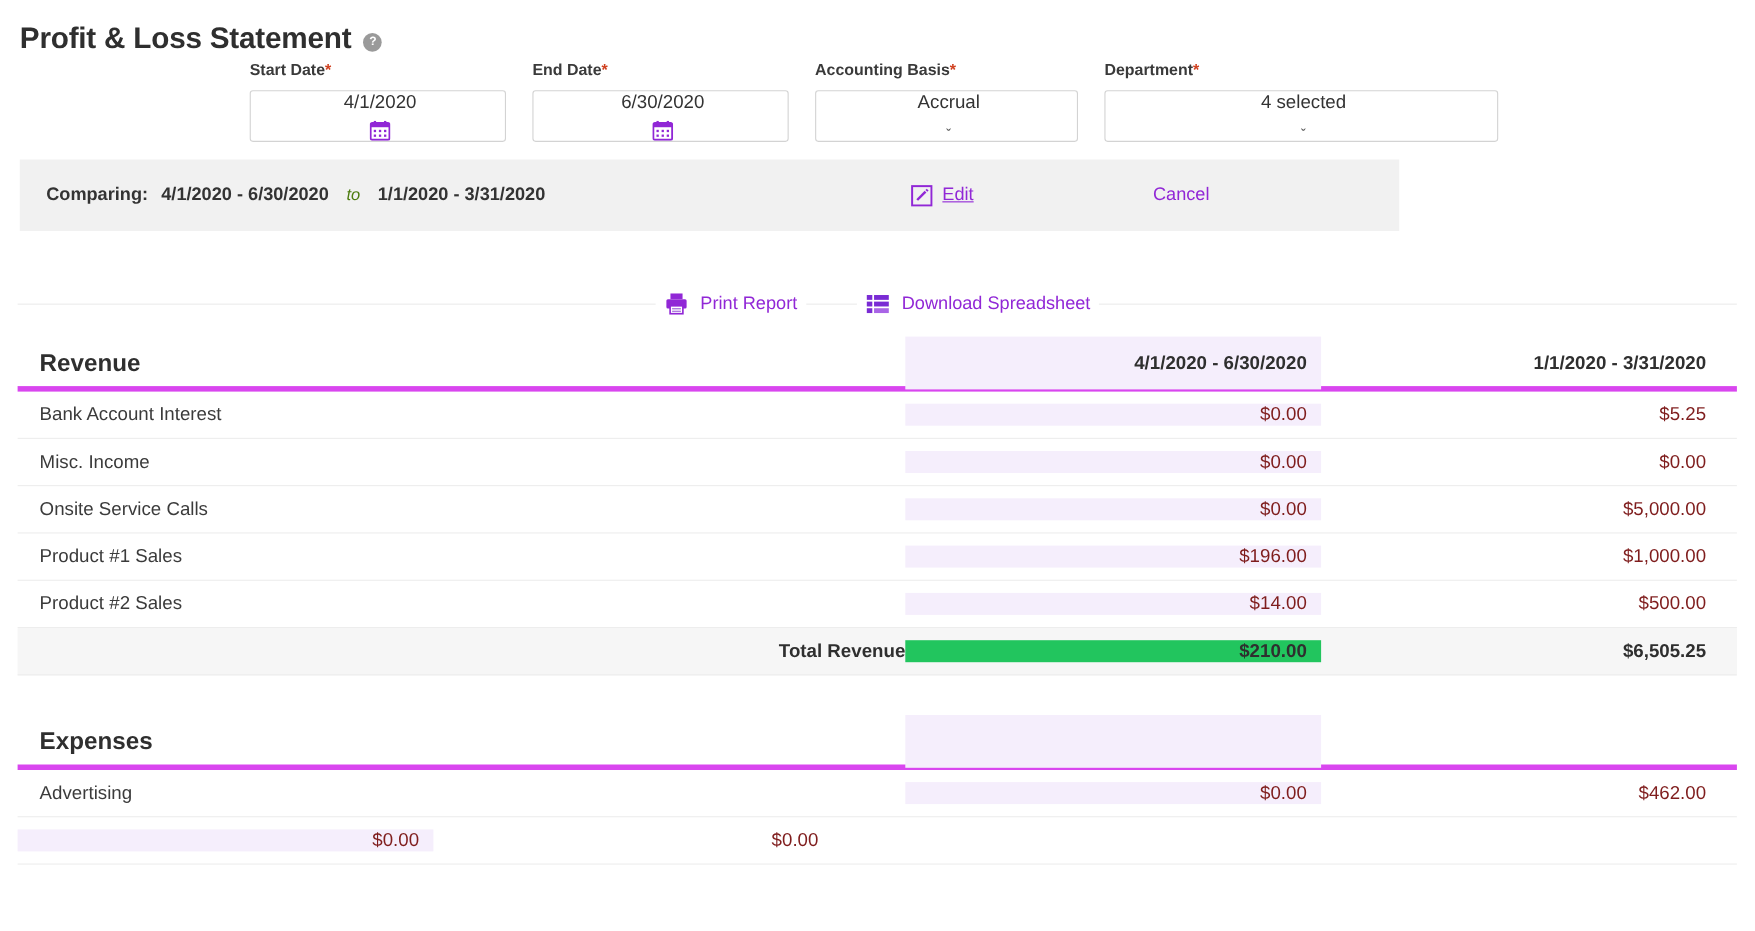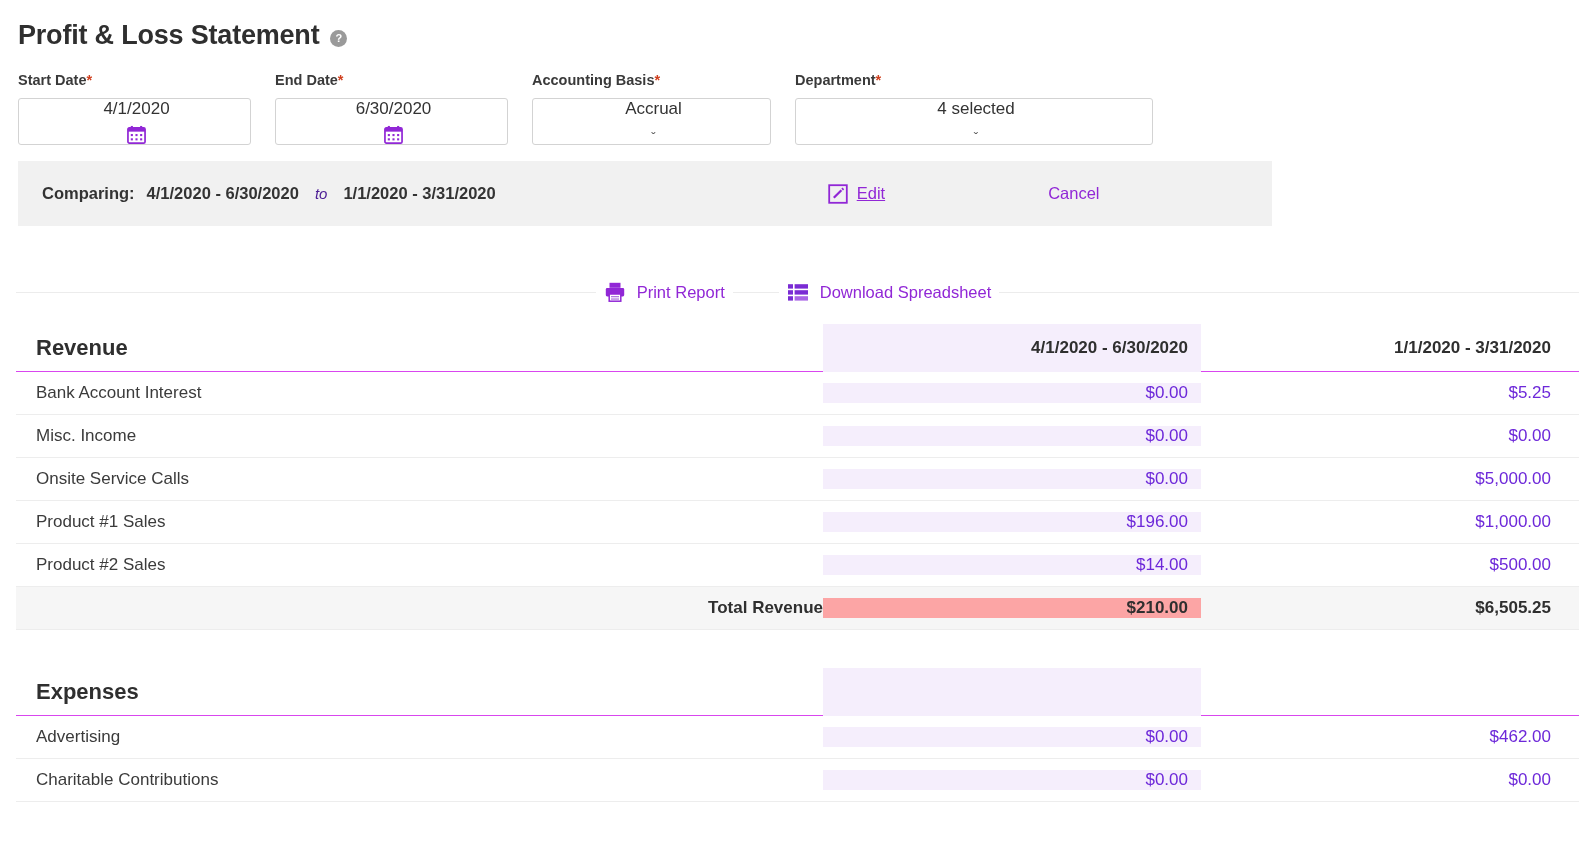--- a/index.html
+++ b/index.html
@@ -39,22 +39,22 @@
     margin-left: 11px;
     margin-top: 6px;
     cursor: pointer;
     font-family: "Liberation Sans", sans-serif;
   }
 
   
   .filters {
     display: flex;
     padding-left: 18px;
-    margin-top: 16px;
     align-items: flex-start;
+    justify-content: center;
   }
   .field { margin-right: 24px; }
   .field-label {
     font-size: 14.5px;
     font-weight: bold;
     color: #3a3a3a;
     margin-bottom: 10px;
     display: block;
   }
   .req { color: #d0401f; font-weight: bold; }
@@ -93,21 +93,21 @@
     width: 1254px;
     height: 65px;
     background: #f1f1f1;
     display: flex;
     align-items: center;
     padding-left: 24px;
     font-size: 16.5px;
   }
   .cmp-label { font-weight: bold; color: #333; margin-right: 12px; }
   .cmp-range { font-weight: bold; color: #333; }
-  .cmp-to { font-style: italic; color: #4c1d95; margin: 0 16px; font-size: 15px; }
+  .cmp-to { font-style: italic; color: #4d7c0f; margin: 0 16px; font-size: 15px; }
   .cmp-actions { display: flex; align-items: center; margin-left: 332px; }
   .edit-link {
     display: inline-flex; align-items: center;
     color: #9127d6; font-size: 16.5px; cursor: pointer; text-decoration: underline;
   }
   .edit-icon { width: 20px; height: 20px; margin-right: 9px; }
   .cancel-link {
     color: #9127d6; font-size: 16.5px; cursor: pointer;
     margin-left: 163px;
   }
@@ -152,32 +152,32 @@
     padding-left: 20px;
     font-size: 17px;
     color: #3b3b3b;
     white-space: nowrap;
   }
   .row .c-val {
     width: 378px;
     text-align: right;
     padding-right: 12px;
     font-size: 17px;
-    color: #6d28d9;
+    color: #7f1d1d;
     white-space: nowrap;
   }
   .row .c-val.col-a {
     background: #f5eefc;
     padding-right: 13px;
   }
   .row .c-val.col-b { padding-right: 28px; }
 
   .section-head {
     height: 48px;
-    border-bottom: 1px solid #d946ef;
+    border-bottom: 5px solid #d946ef;
   }
   .section-head .c-name {
     font-size: 22px;
     font-weight: bold;
     color: #2f2f2f;
     padding-left: 20px;
   }
   .section-head .c-val {
     font-size: 17px;
     font-weight: bold;
@@ -187,21 +187,21 @@
   }
 
   .data-row { height: 43px; }
 
   .total-row {
     height: 43px;
     background: #f6f6f6;
     border-bottom: 1px solid #ededed;
   }
   .total-row .c-name, .total-row .c-val { font-weight: bold; color: #2f2f2f; text-align: right; }
-  .total-row .c-val.col-a { background: #fca5a5; }
+  .total-row .c-val.col-a { background: #22c55e; }
 
   .gap { height: 38px; }
 </style>
 </head>
 <body>
 
 <div class="page">
 
   <div class="title-row">
     <div class="page-title">Profit &amp; Loss Statement</div>
@@ -364,20 +364,19 @@
       <div class="c-val col-a"></div>
       <div class="c-val col-b"></div>
     </div>
 
     <div class="row data-row">
       <div class="c-name">Advertising</div>
       <div class="c-val col-a">$0.00</div>
       <div class="c-val col-b">$462.00</div>
     </div>
     <div class="row data-row">
-      <div class="c-name">Charitable Contributions</div>
       <div class="c-val col-a">$0.00</div>
       <div class="c-val col-b">$0.00</div>
     </div>
 
   </div>
 
 </div>
 
 </body></html>

